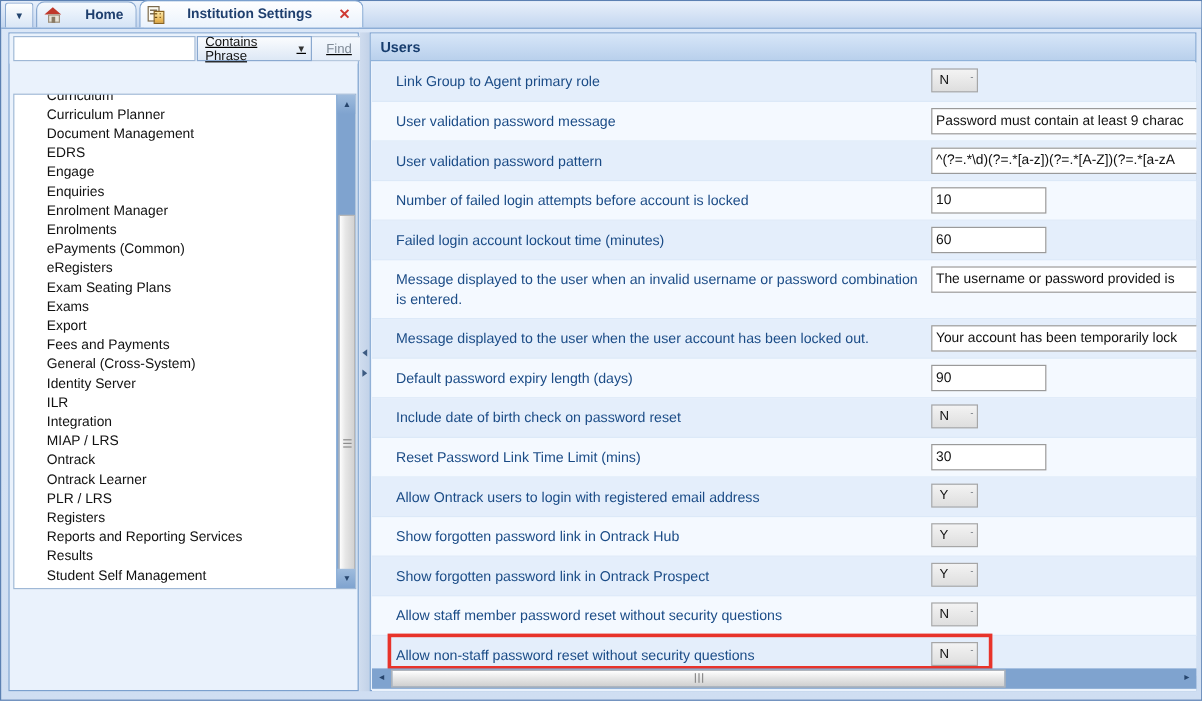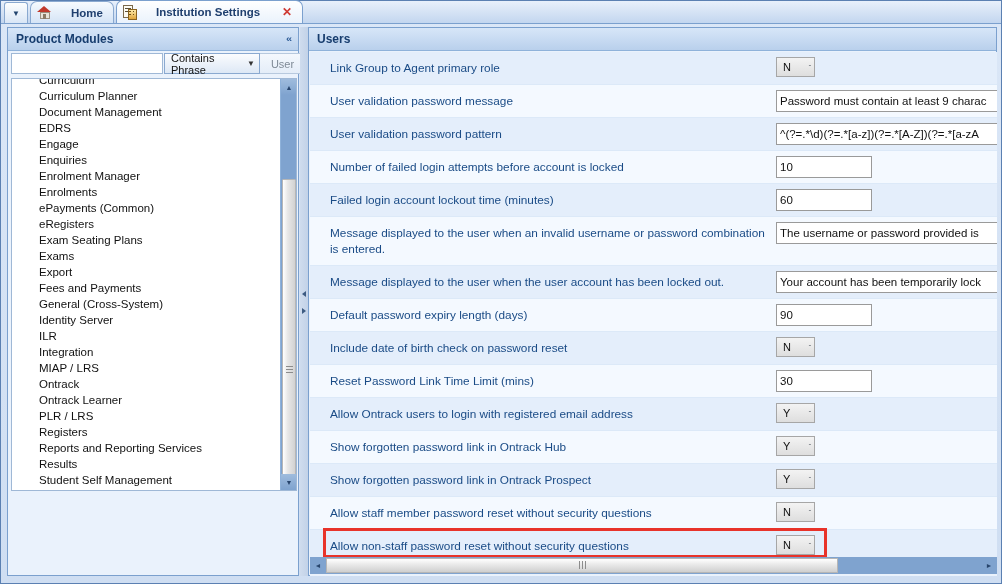--- a/index.html
+++ b/index.html
@@ -101,21 +101,21 @@
   .collapse-chev{
     font-size:11px;color:#2e5c96;font-weight:bold;line-height:1;
     transform:scaleY(0.8);
   }
 
   
   #leftPanel{left:6px;top:26px;width:292px;height:549px;background:#eaf2fc;}
   .find-bar{
     height:25px;background:#eaf2fc;
     display:flex;align-items:flex-start;
-    padding:2px 2px 2px 3px;box-sizing:border-box;
+    padding:2px 2px 2px 3px;box-sizing:border-box;text-decoration:underline;
   }
   .find-input{
     flex:1;height:21px;
     background:#fff;border:1px solid #9fb8d6;
     box-sizing:border-box;font-size:11px;padding:0 4px;
     color:#222;outline:none;font-family:"Liberation Sans",sans-serif;
   }
   .find-mode{
     height:21px;min-width:96px;
     background:linear-gradient(#fbfcfe,#dde8f5);
@@ -282,34 +282,29 @@
         <span class="w" style="left:10px;top:6px"></span>
         <span class="w" style="left:6.5px;top:9px"></span>
         <span class="w" style="left:10px;top:9px"></span>
       </span>
       <span>Institution Settings</span>
       <span class="close-x">✕</span>
     </div>
   </div>
 
   <div class="panel" id="leftPanel">
-    <div class="panel-header">
-      <span>Product Modules</span>
-      <span class="spacer"></span>
-      <span class="collapse-chev">«</span>
-    </div>
 
     <div class="find-bar">
       <input class="find-input" type="text" value="" placeholder="" style="">
       <div class="find-mode">
         <span>Contains Phrase</span>
         <span class="caret">▼</span>
       </div>
       <div class="find-btn">
-        <span>User</span>
+        <span>Find</span>
       </div>
     </div>
 
     <div class="list-wrap">
       <div class="list-inner" id="moduleList">
           <div class="list-item"><span>Curriculum</span></div>
           <div class="list-item"><span>Curriculum Planner</span></div>
           <div class="list-item"><span>Document Management</span></div>
           <div class="list-item"><span>EDRS</span></div>
           <div class="list-item"><span>Engage</span></div>

